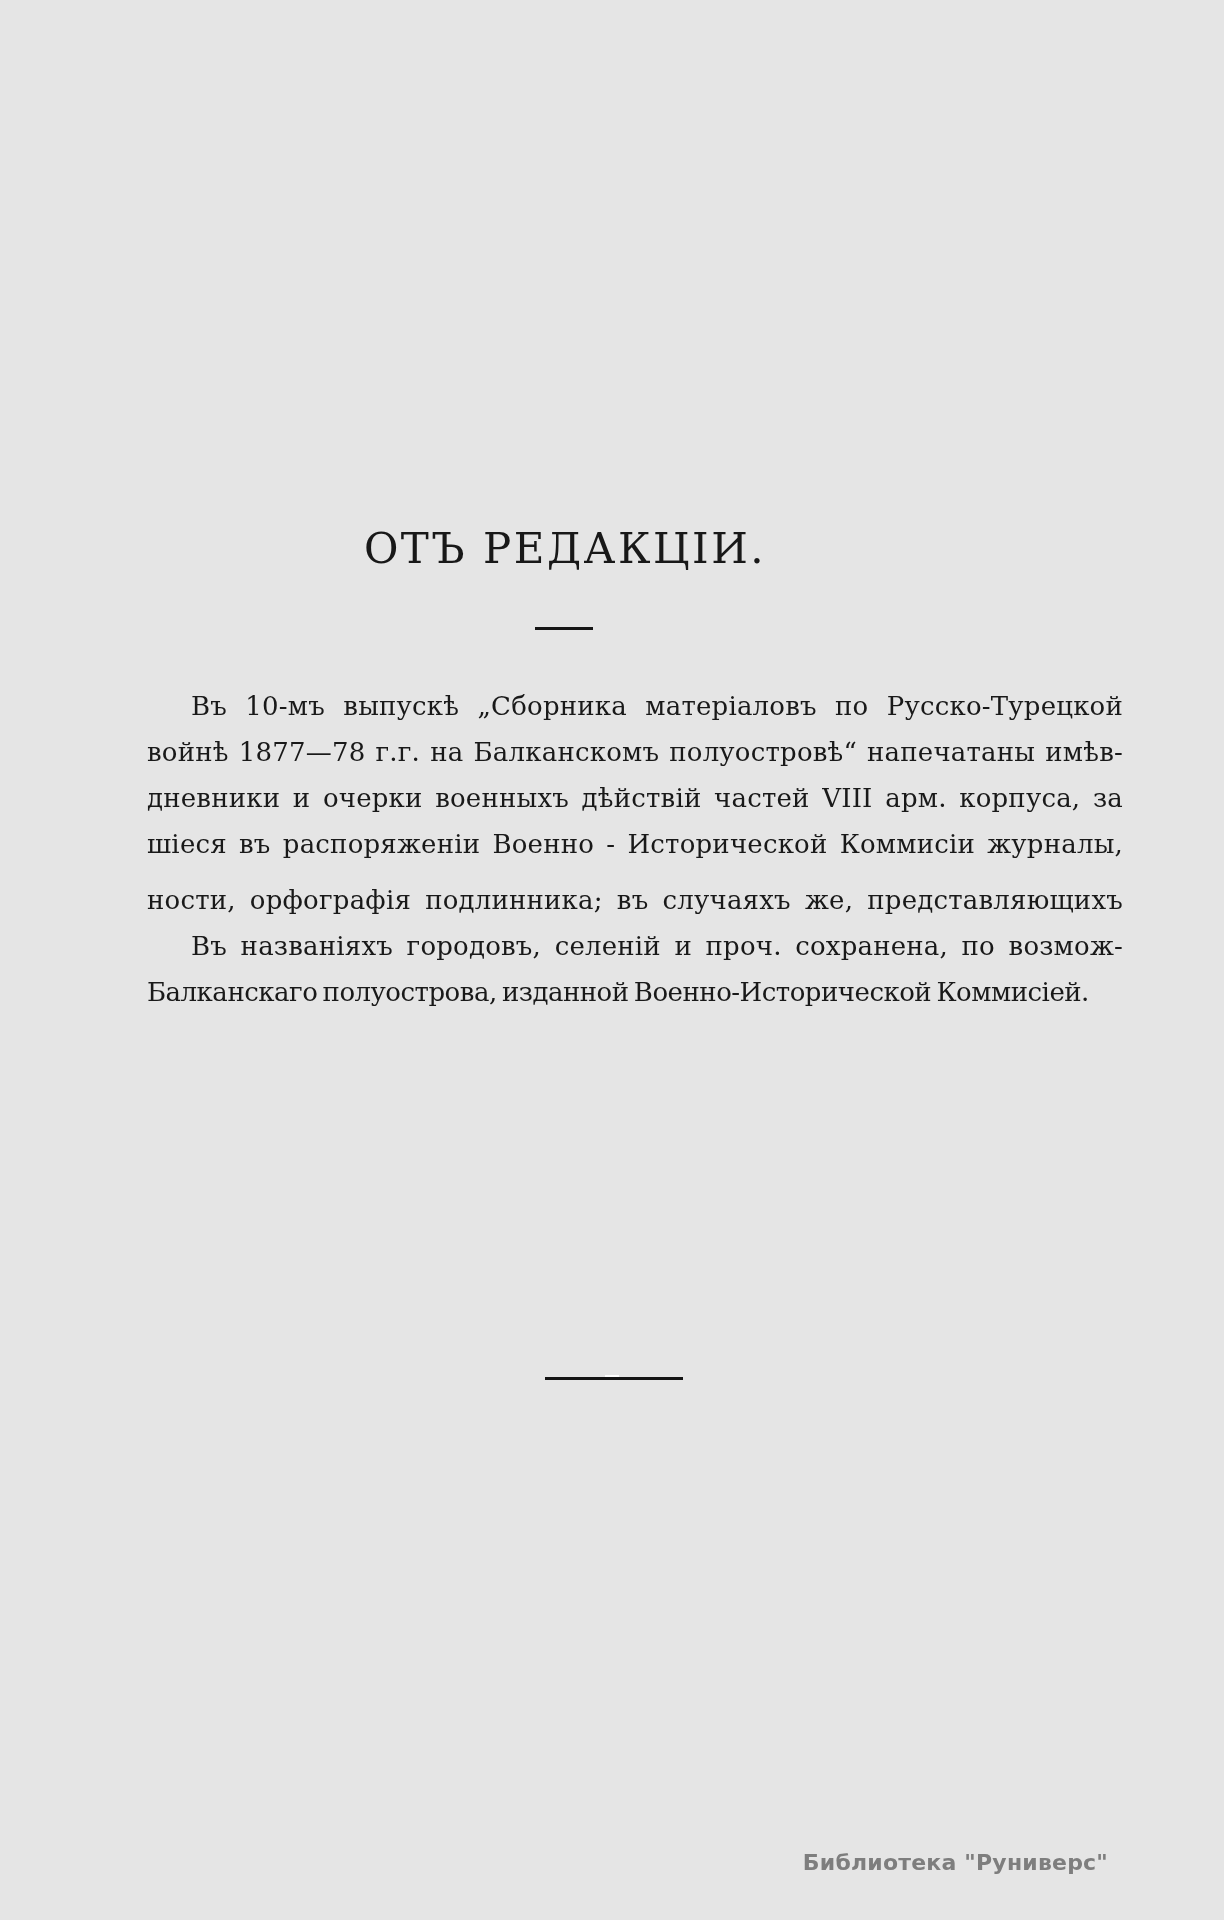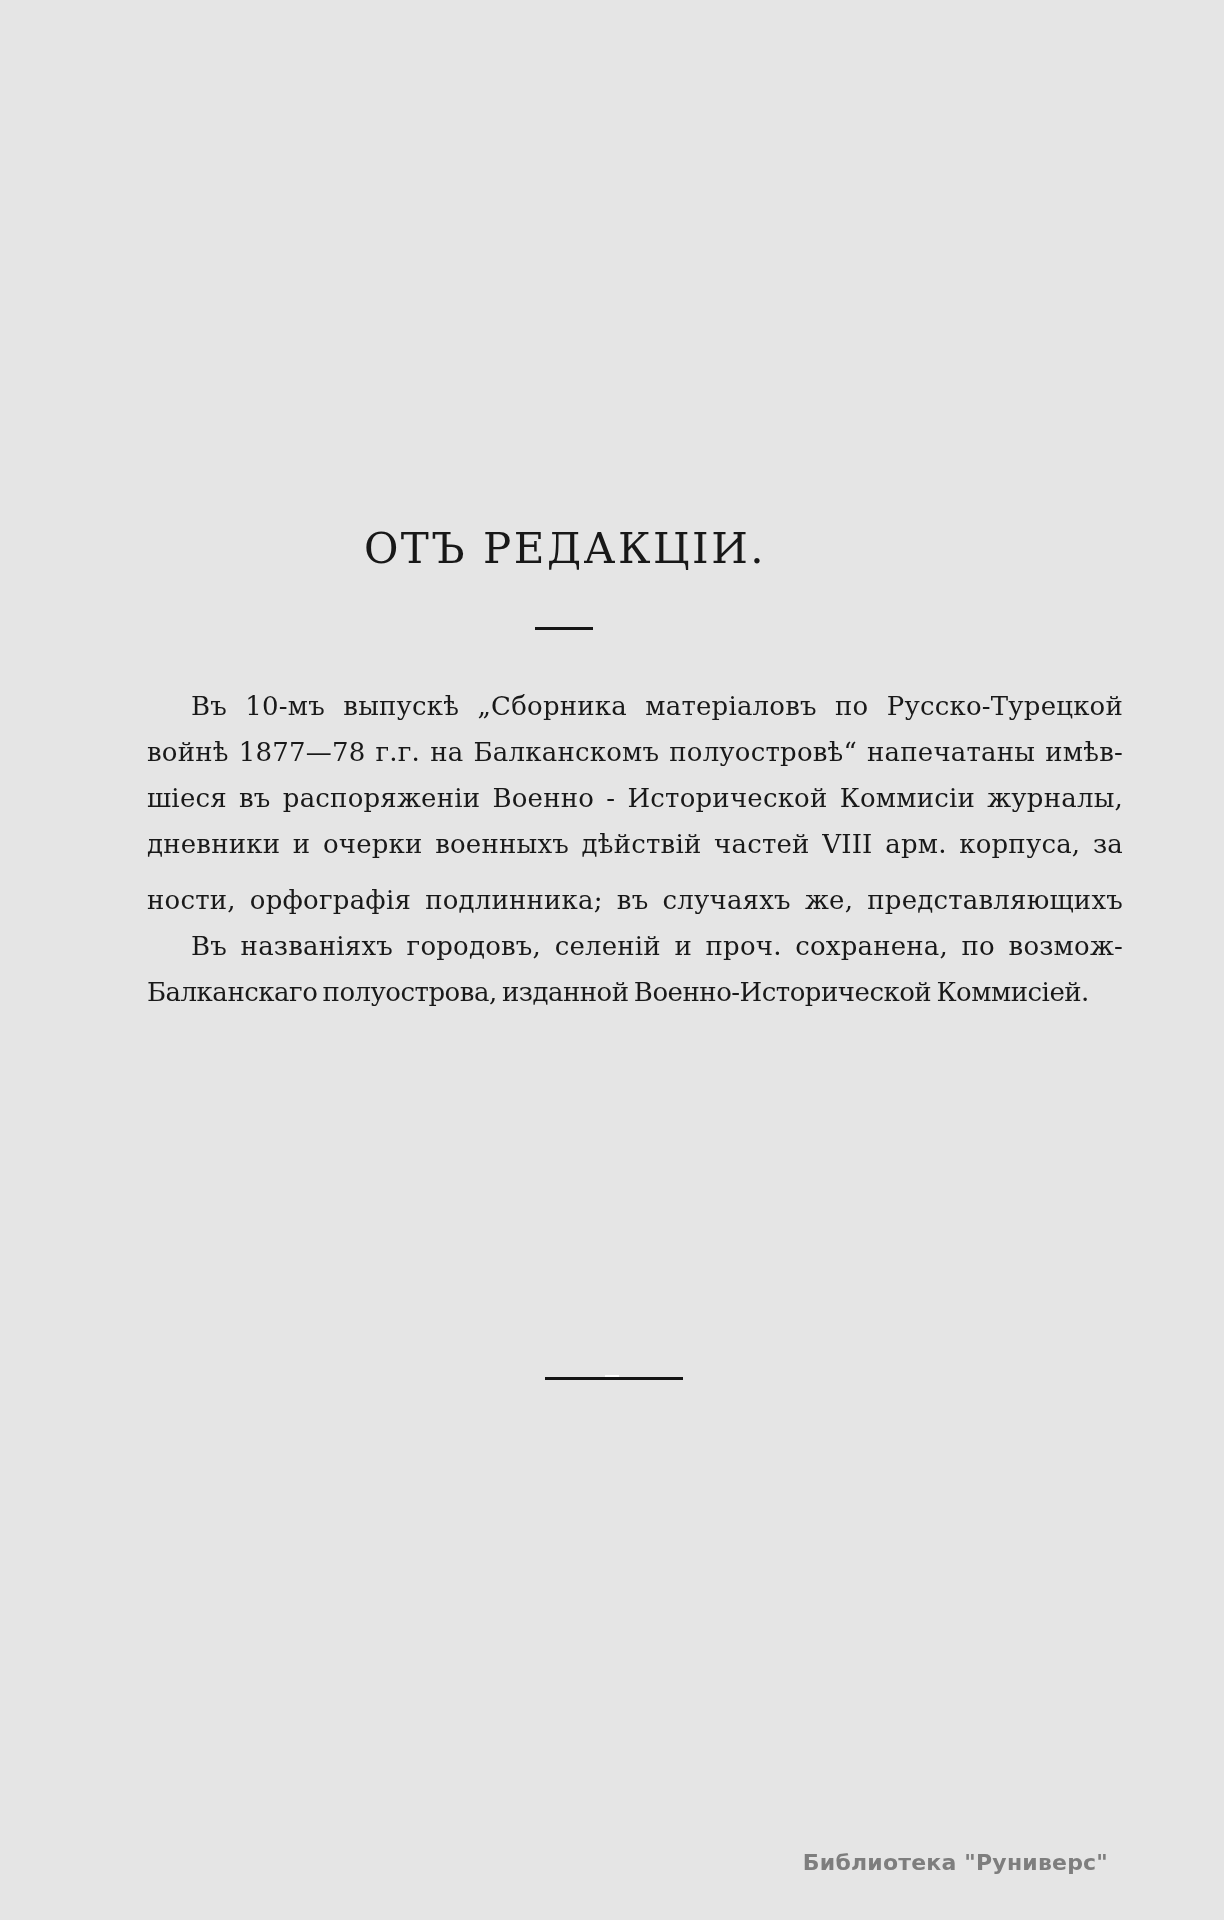--- a/index.html
+++ b/index.html
@@ -96,22 +96,22 @@
 <div class="page">
 
   <h1 class="page-title">ОТЪ РЕДАКЦІИ.</h1>
 
   <div class="title-rule"></div>
 
   <div class="page-body">
       <div class="para">
         <div class="line first">Въ 10-мъ выпускѣ „Сборника матеріаловъ по Русско-Турецкой</div>
         <div class="line">войнѣ 1877—78 г.г. на Балканскомъ полуостровѣ“ напечатаны имѣв-</div>
+        <div class="line">дневники и очерки военныхъ дѣйствій частей VIII арм. корпуса, за</div>
         <div class="line">шіеся въ распоряженіи Военно - Исторической Коммисіи журналы,</div>
-        <div class="line">дневники и очерки военныхъ дѣйствій частей VIII арм. корпуса, за</div>
       </div>
       <div class="para">
         <div class="line">ности, орфографія подлинника; въ случаяхъ же, представляющихъ</div>
         <div class="line first">Въ названіяхъ городовъ, селеній и проч. сохранена, по возмож-</div>
         <div class="line last">Балканскаго полуострова, изданной Военно-Исторической Коммисіей.</div>
       </div>
     </div>
 
   <div class="end-rule"></div>
 

